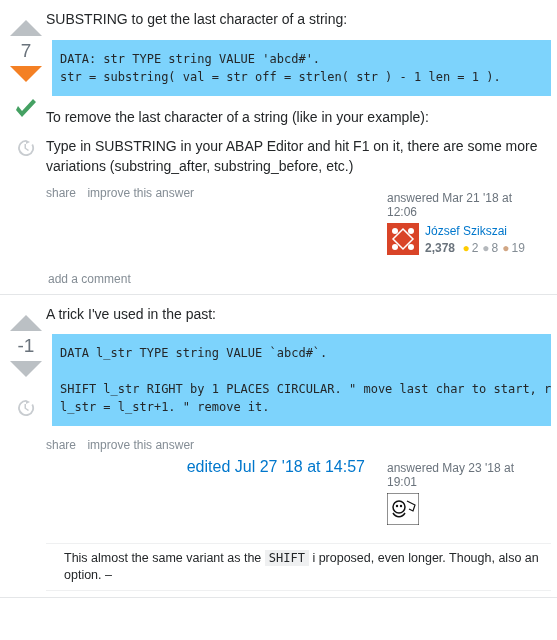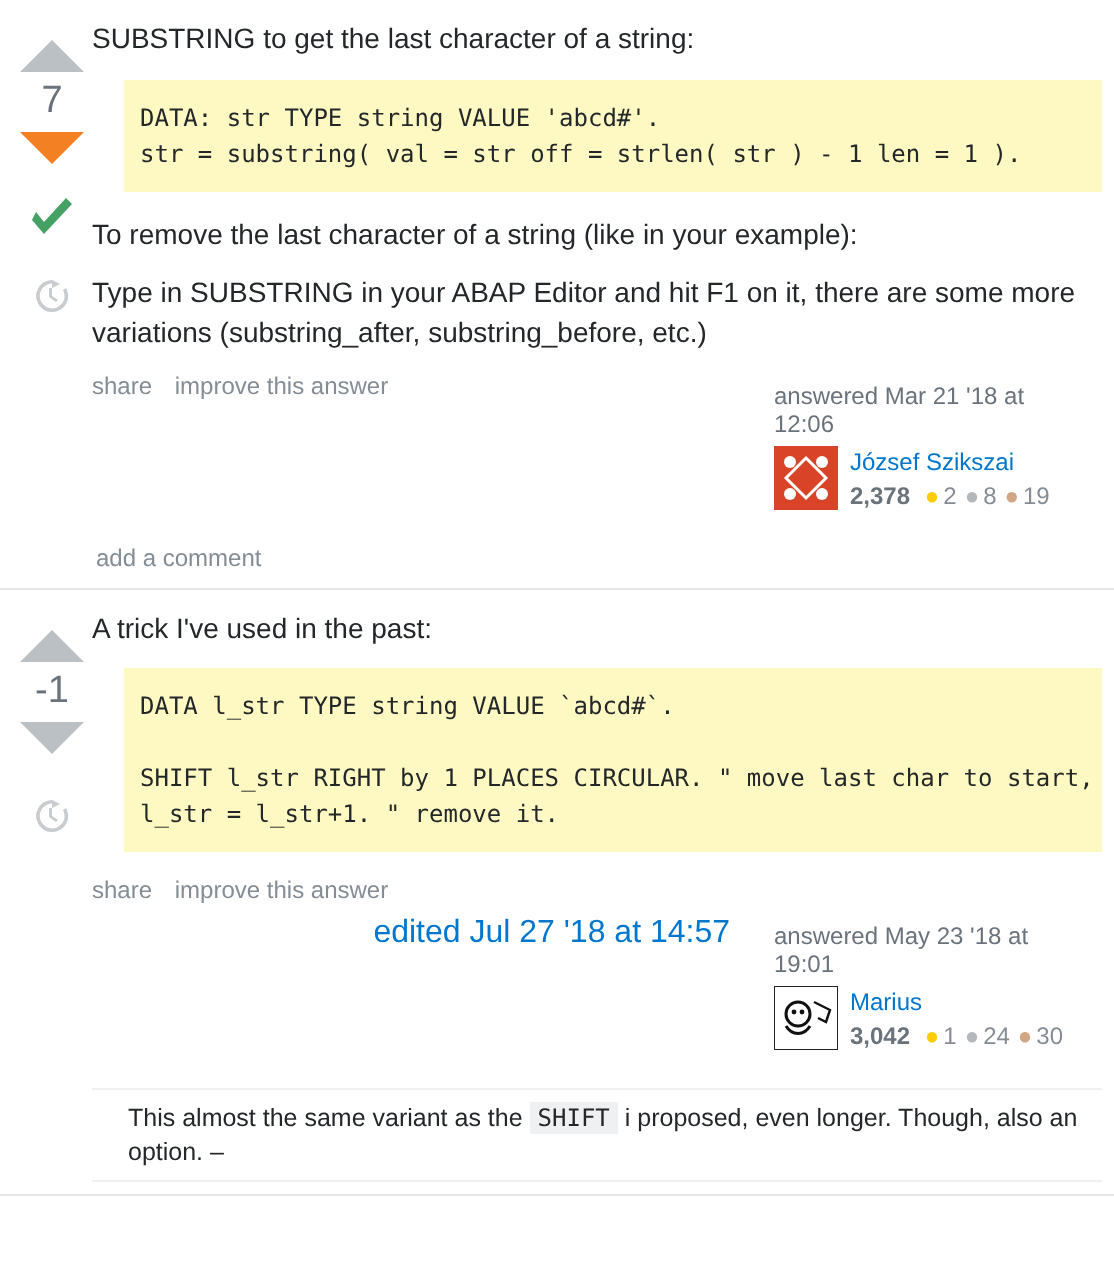--- a/index.html
+++ b/index.html
@@ -6,21 +6,21 @@
   body { font-family: Arial, Helvetica, sans-serif; font-size: 13px; color: #242729; background: #fff; width: 557px; }
   .answer { padding: 10px 6px 6px 6px; border-bottom: 1px solid #e4e6e8; }
   .answer-inner { display: flex; }
   .vote-col { width: 40px; flex-shrink: 0; display: flex; flex-direction: column; align-items: center; padding-top: 2px; }
   .vote-col svg { cursor: pointer; }
   .vote-score { font-size: 19px; color: #6a737c; margin: 2px 0; text-align: center; }
   .vote-check { margin-top: 4px; }
   .vote-history { margin-top: 10px; color: #bbc0c4; }
   .post-body { flex: 1; min-width: 0; }
   .post-body p { font-size: 14px; line-height: 1.4; margin: 0 0 10px 0; }
-  pre.code { background: #fef9c3; padding: 10px 8px; font-family: Consolas, Menlo, monospace; font-size: 12px; line-height: 1.5; overflow-x: auto; margin: 0 0 12px 16px; white-space: pre; }
+  pre.code { background: #7dd3fc; padding: 10px 8px; font-family: Consolas, Menlo, monospace; font-size: 12px; line-height: 1.5; overflow-x: auto; margin: 0 0 12px 6px; white-space: pre; }
   .post-menu { font-size: 12px; }
   .post-menu a { color: #848d95; text-decoration: none; margin-right: 8px; cursor: pointer; }
   .signature-row { display: flex; justify-content: flex-end; align-items: flex-start; margin-top: 4px; gap: 16px; }
   .edited { font-size: 16px; color: #0077cc; padding-top: 2px; }
   .user-card { width: 170px; font-size: 12px; padding: 5px 6px 6px 6px; border-radius: 3px; }
   .user-action { color: #6a737c; margin-bottom: 4px; }
   .user-row { display: flex; }
   .avatar { width: 32px; height: 32px; margin-right: 6px; flex-shrink: 0; }
   .user-details { line-height: 1.35; }
   .user-name { color: #0077cc; text-decoration: none; }
@@ -132,25 +132,20 @@
           <div class="user-action">answered May 23 '18 at 19:01</div>
           <div class="user-row">
             <svg class="avatar" viewBox="0 0 32 32">
                 <rect width="32" height="32" fill="#fff" stroke="#222"></rect>
                 <circle cx="12" cy="14" r="6" fill="#fff" stroke="#111" stroke-width="1.5"></circle>
                 <circle cx="10" cy="13" r="1.2" fill="#111"></circle>
                 <circle cx="14" cy="13" r="1.2" fill="#111"></circle>
                 <path d="M6 20c3 5 9 5 12 0" fill="none" stroke="#111" stroke-width="1.5"></path>
                 <path d="M20 8l8 4-2 6-4-2" fill="none" stroke="#111" stroke-width="1.2"></path>
               </svg>
-            <div class="user-details">
-              <a class="user-name">Marius</a><br>
-              <span class="rep">3,042</span>
-              <span class="badges"><span class="bgold">1</span><span class="bsilver">24</span><span class="bbronze">30</span></span>
-            </div>
           </div>
         </div>
       </div>
 
       <div class="comments">
         <div class="comment">
           <div class="comment-score"></div>
           <div class="comment-body">
             <span>This almost the same variant as the </span><span class="inline-code">SHIFT</span><span> i proposed, even longer. Though, also an option. – </span>
             

